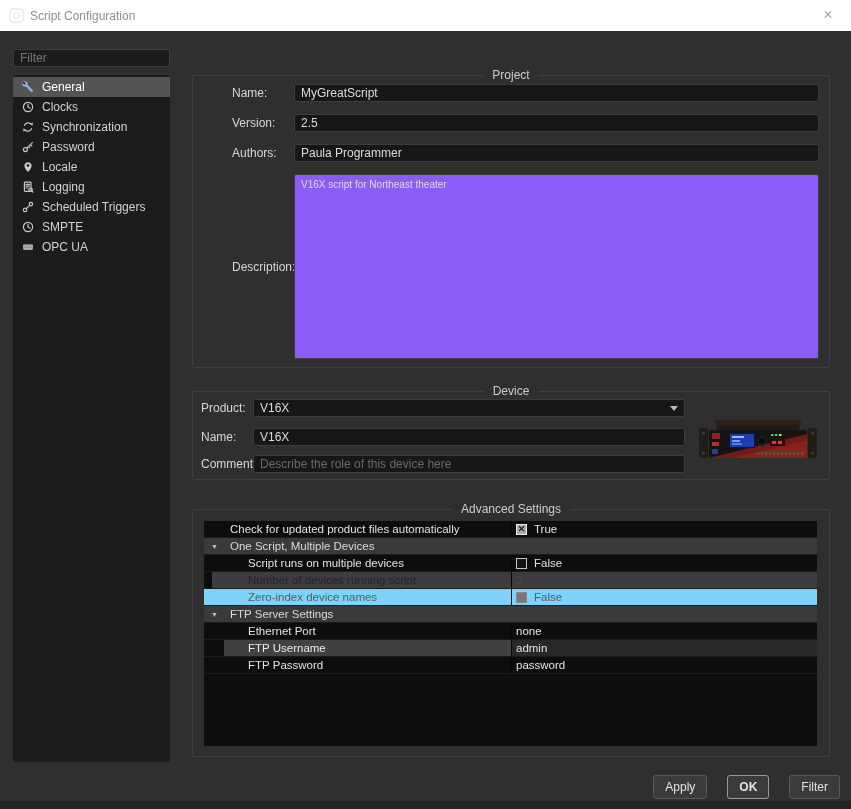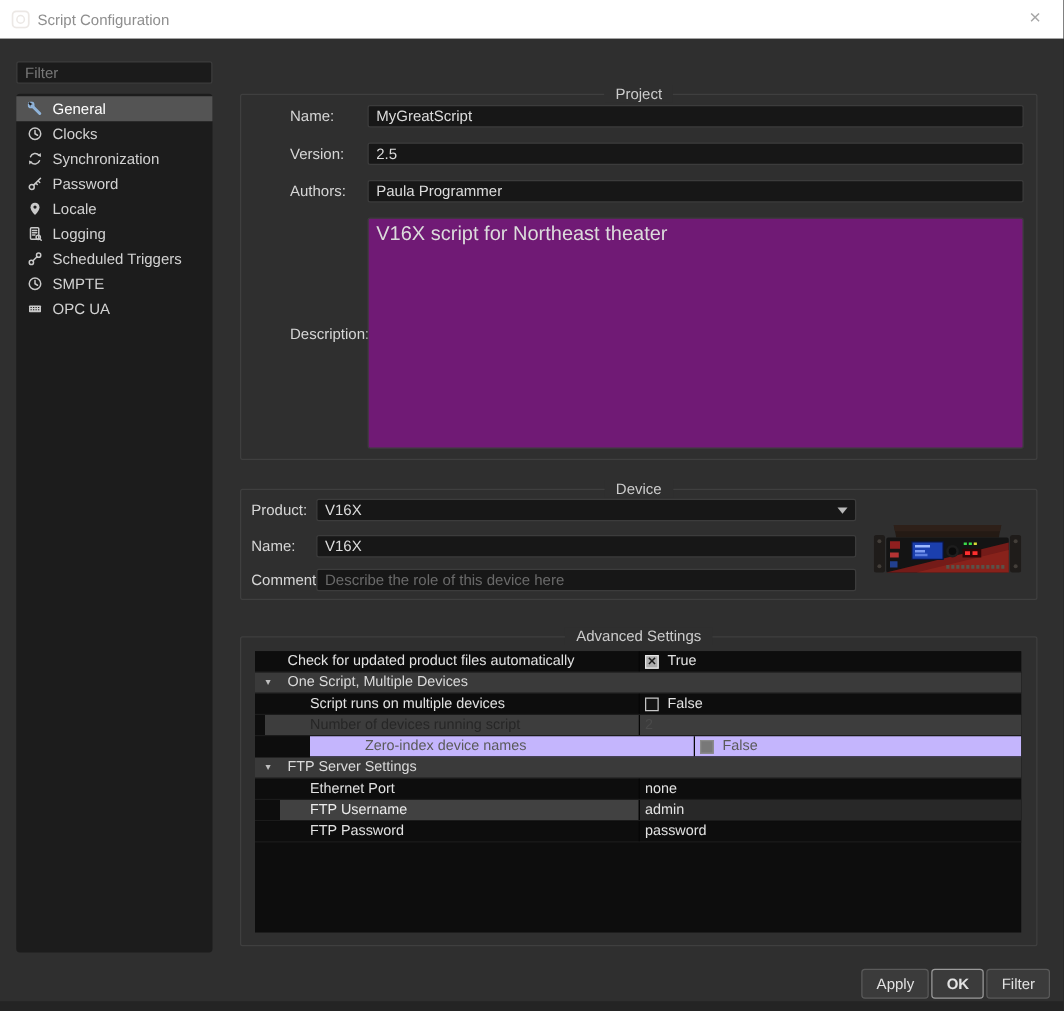--- a/index.html
+++ b/index.html
@@ -46,22 +46,22 @@
   .form-label { color:#d6d6d6; font-size:12px; }
   #box-project .form-label { width:62px; flex:0 0 62px; }
   #box-device  .form-label { width:52px; flex:0 0 52px; }
   .text-input {
     flex:1; height:18px; background:#171717; border:1px solid #3c3c3c; border-radius:2px;
     color:#dcdcdc; font-size:12px; padding:0 6px; outline:none; font-family:"Liberation Sans",sans-serif;
   }
   .text-input::placeholder { color:#6a6a6a; }
   #box-device .text-input, #box-device .select { flex:0 0 432px; width:432px; }
   .desc-area {
-    flex:1; height:185px; background:#701a75; border:1px solid #3c3c3c; border-radius:2px;
-    color:#dcdcdc; font-size:16px; padding:4px 6px; resize:none; outline:none; font-family:"Liberation Sans",sans-serif;
+    flex:1; height:185px; background:#8b5cf6; border:1px solid #3c3c3c; border-radius:2px;
+    color:#dcdcdc; font-size:10px; padding:4px 6px; resize:none; outline:none; font-family:"Liberation Sans",sans-serif;
   }
   .select { position:relative; height:18px; background:#171717; border:1px solid #3c3c3c; border-radius:2px;
     display:flex; align-items:center; padding:0 6px; color:#dcdcdc; cursor:default; }
   .select .chev { position:absolute; right:6px; top:6px; width:0; height:0;
     border-left:4px solid transparent; border-right:4px solid transparent; border-top:5px solid #b9b9b9; }
   .device-img { position:absolute; left:506px; top:16px; }
   
   .adv-table { position:absolute; left:11px; top:11px; width:613px; height:225px; background:#0d0d0d; overflow:hidden; }
   .adv-row { height:17px; display:flex; align-items:stretch; background:#0d0d0d;
     border-bottom:1px solid #1b1b1b; color:#e2e2e2; font-size:11.5px; cursor:default; }
@@ -69,29 +69,29 @@
   .adv-row .tri { width:10px; margin-left:7px; font-size:7px; color:#c0c0c0; display:flex; align-items:center; }
   .adv-row .g-label { display:flex; align-items:center; margin-left:9px; }
   .adv-label { flex:0 0 307px; display:flex; align-items:center; }
   .adv-row.toplevel .adv-label { padding-left:26px; }
   .adv-row.child    .adv-label { padding-left:44px; }
   .adv-value { flex:1; display:flex; align-items:center; padding-left:4px; border-left:1px solid #070707; }
   .adv-row.disabled-alt { background:linear-gradient(to right,#0d0d0d 8px,#3d3d3d 8px); }
   .adv-row.disabled-alt .adv-label { color:#262626; }
   .adv-row.disabled-alt .adv-value { color:#4a4a4a; }
   .adv-row.disabled .adv-label, .adv-row.disabled .adv-value { color:#5a5a5a; }
-  .adv-row.disabled { background:#c4b5fd;margin-left:44px; }
+  .adv-row.disabled { background:#7dd3fc; }
   .adv-row.selected .adv-label { background:linear-gradient(to right,rgba(0,0,0,0) 20px,#414141 20px); color:#ececec; }
   .adv-row.selected .adv-value { background:#282828; }
   .cb { width:11px; height:11px; border:1px solid #c6c6c6; background:#141414; margin-right:7px;
     display:flex; align-items:center; justify-content:center; font-size:9px; font-weight:bold; color:#1a1a1a; }
   .cb.checked { background:#adadad; border-color:#e8e8e8; }
   .cb.dim { background:#787878; border-color:#8a8a8a; }
   
-  .footer { position:absolute; right:11px; top:744px; display:flex; gap:2px; }
+  .footer { position:absolute; right:11px; top:744px; display:flex; gap:20px; }
   .btn { height:24px; background:#3b3b3b; border:1px solid #5a5a5a; border-radius:3px;
     color:#e2e2e2; font-size:12px; padding:0 11px; font-family:"Liberation Sans",sans-serif; cursor:default; }
   .btn.focused { border-color:#9a9a9a;font-weight:bold; }
   svg { display:block; }
 </style>
 </head>
 <body>
 
 <div id="window">
 

